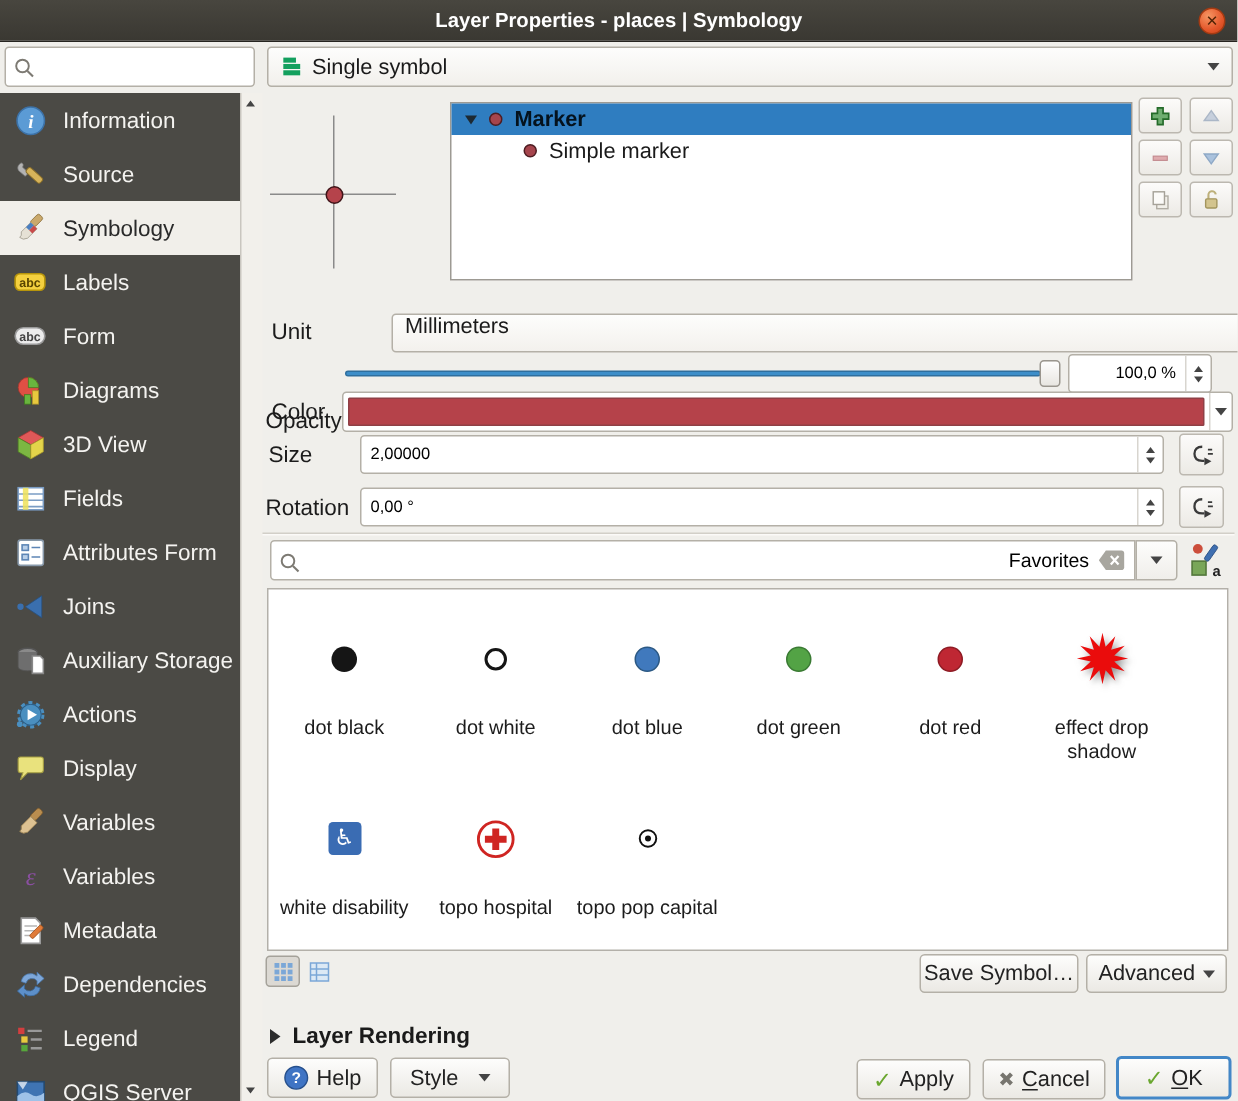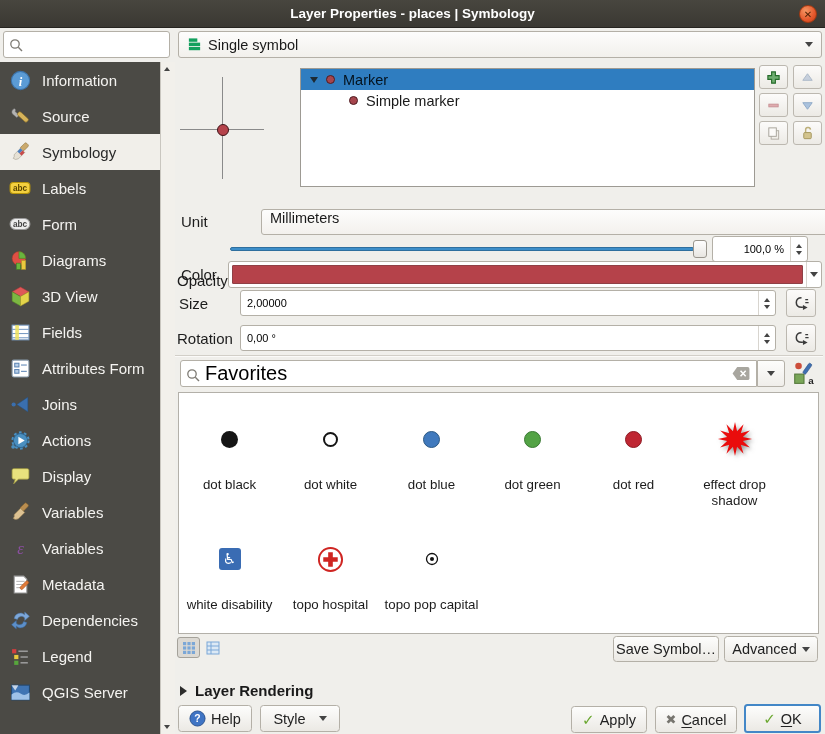--- a/index.html
+++ b/index.html
@@ -42,21 +42,21 @@
   #side-scroll .sb-down { position:absolute; bottom:5px; left:3px; }
 
   
   .xline { position:absolute; background:#8a8a8a; }
   #prev-dot { position:absolute; left:217px; top:124px; width:12px; height:12px; border-radius:50%;
     background:#b5434b; border:1px solid #3f1418; }
 
   
   #symbol-tree { position:absolute; left:300px; top:68px; width:455px; height:119px; background:#fff; border:1px solid #9d9a93; }
   .tree-row { height:21px; display:flex; align-items:center; gap:8px; font-size:14.5px; }
-  .tree-row.selected { background:#2f7dc0; font-weight:normal; color:#04121d; }
+  .tree-row.selected { background:#2f7dc0; font-weight:bold; color:#04121d; }
   .tree-expander { margin-left:9px; width:0; height:0; border-left:4.5px solid transparent; border-right:4.5px solid transparent; border-top:6px solid #1d2a33; }
   .tree-dot { width:9px; height:9px; border-radius:50%; background:#a6454d; border:1px solid #4e1d22; }
   .tree-row.child { padding-left:48px; }
 
   
   .tool-btn { position:absolute; width:29px; height:24px; border:1px solid #bcb8b0; border-radius:3px;
     background:linear-gradient(#fcfbfa,#eceae5); display:flex; align-items:center; justify-content:center; cursor:pointer; }
 
   
   .flabel { position:absolute; font-size:15px; color:#1c1c1c; }
@@ -68,21 +68,21 @@
   #opacity-track { position:absolute; left:230px; top:247px; width:464px; height:4px; border-radius:2px; background:#3d8ec9; border:1px solid #2f6f9e; }
   #opacity-handle { position:absolute; left:693px; top:240px; width:14px; height:18px; background:linear-gradient(#fefefe,#e8e6e1); border:1px solid #9a968e; border-radius:3px; cursor:pointer; }
   #color-btn { position:absolute; left:228px; top:261px; width:594px; height:27px; background:#fff; border:1px solid #b4b0a7; border-radius:3px; display:flex; cursor:pointer; }
   #color-swatch { flex:1; margin:3px; border:1px solid #8f4046; border-radius:1px; }
   #color-arrow { width:15px; display:flex; align-items:center; justify-content:center; border-left:1px solid #d8d5cf; }
   .dd-btn { position:absolute; width:30px; height:28px; border:1px solid #bcb8b0; border-radius:3px; background:linear-gradient(#fcfbfa,#eceae5); display:flex; align-items:center; justify-content:center; cursor:pointer; }
   #form-sep { position:absolute; left:175px; top:355px; width:648px; height:2px; border-top:1px solid #d2cfc8; border-bottom:1px solid #fbfaf8; }
 
   
   #fav-box { position:absolute; left:180px; top:360px; width:577px; height:27px; display:flex; align-items:center; }
-  #fav-box input { flex:1; height:100%; border:none; outline:none; background:transparent; padding:0 4px 0 24px; font-size:20px; }
+  #fav-box input { flex:1; height:100%; border:none; outline:none; background:transparent; padding:0 4px 0 24px; font-size:13px;text-align:right; }
   #fav-clear { width:22px; height:18px; margin-right:4px; cursor:pointer; display:flex; align-items:center; justify-content:center; }
   #fav-drop { position:absolute; left:757px; top:360px; width:28px; height:27px; border:1px solid #b4b0a7; border-radius:0 3px 3px 0; background:linear-gradient(#fdfdfc,#f0eeea); display:flex; align-items:center; justify-content:center; cursor:pointer; }
   #style-mgr-btn { position:absolute; left:792px; top:361px; width:26px; height:26px; cursor:pointer; }
 
   
   #symbol-grid { position:absolute; left:178px; top:392px; width:641px; height:242px; background:#fff; border:1px solid #b3b0a9;
     display:grid; grid-template-columns:repeat(6,101px); grid-auto-rows:120px; align-content:start; }
   .sym-cell { display:flex; flex-direction:column; align-items:center; padding-top:28px; cursor:pointer; }
   .sym-icon-wrap { height:36px; display:flex; align-items:center; justify-content:center; }
   .sym-label { margin-top:20px; font-size:13.3px; text-align:center; width:94px; line-height:1.18; color:#1c1c1c; }
@@ -238,20 +238,30 @@
         <svg width="21" height="21" viewBox="0 0 20 20">
           <circle cx="3.5" cy="10" r="2" fill="#3a6fae"></circle>
           <path d="M17 3 L17 17 L6.5 10 Z" fill="#3a6fae" stroke="#26507f" stroke-width=".5"></path>
         </svg>
       </span>
     <span class="slabel">Joins</span>
   </div>
   <div class="side-item">
     <span class="sicon">
         <svg width="21" height="21" viewBox="0 0 20 20">
+          <ellipse cx="8" cy="4.5" rx="6" ry="2.4" fill="#8a8a8a" stroke="#555"></ellipse>
+          <path d="M2 4.5 L2 14 A6 2.4 0 0 0 14 14 L14 4.5" fill="#6e6e6e" stroke="#555" stroke-width=".5"></path>
+          <path d="M11 7 L16 7 L18 9 L18 18 L11 18 Z" fill="#fff" stroke="#888"></path>
+        </svg>
+      </span>
+    <span class="slabel">Auxiliary Storage</span>
+  </div>
+  <div class="side-item">
+    <span class="sicon">
+        <svg width="21" height="21" viewBox="0 0 20 20">
           <circle cx="10" cy="10" r="6.8" fill="#4a8fc0" stroke="#2e5f86"></circle>
           <circle cx="10" cy="10" r="7.8" fill="none" stroke="#4a8fc0" stroke-width="1.8" stroke-dasharray="2.6 2.4"></circle>
           <path d="M8 6.5 L14 10 L8 13.5 Z" fill="#fff"></path>
           <circle cx="3" cy="16" r="1.8" fill="#4a8fc0"></circle>
         </svg>
       </span>
     <span class="slabel">Actions</span>
   </div>
   <div class="side-item">
     <span class="sicon">

